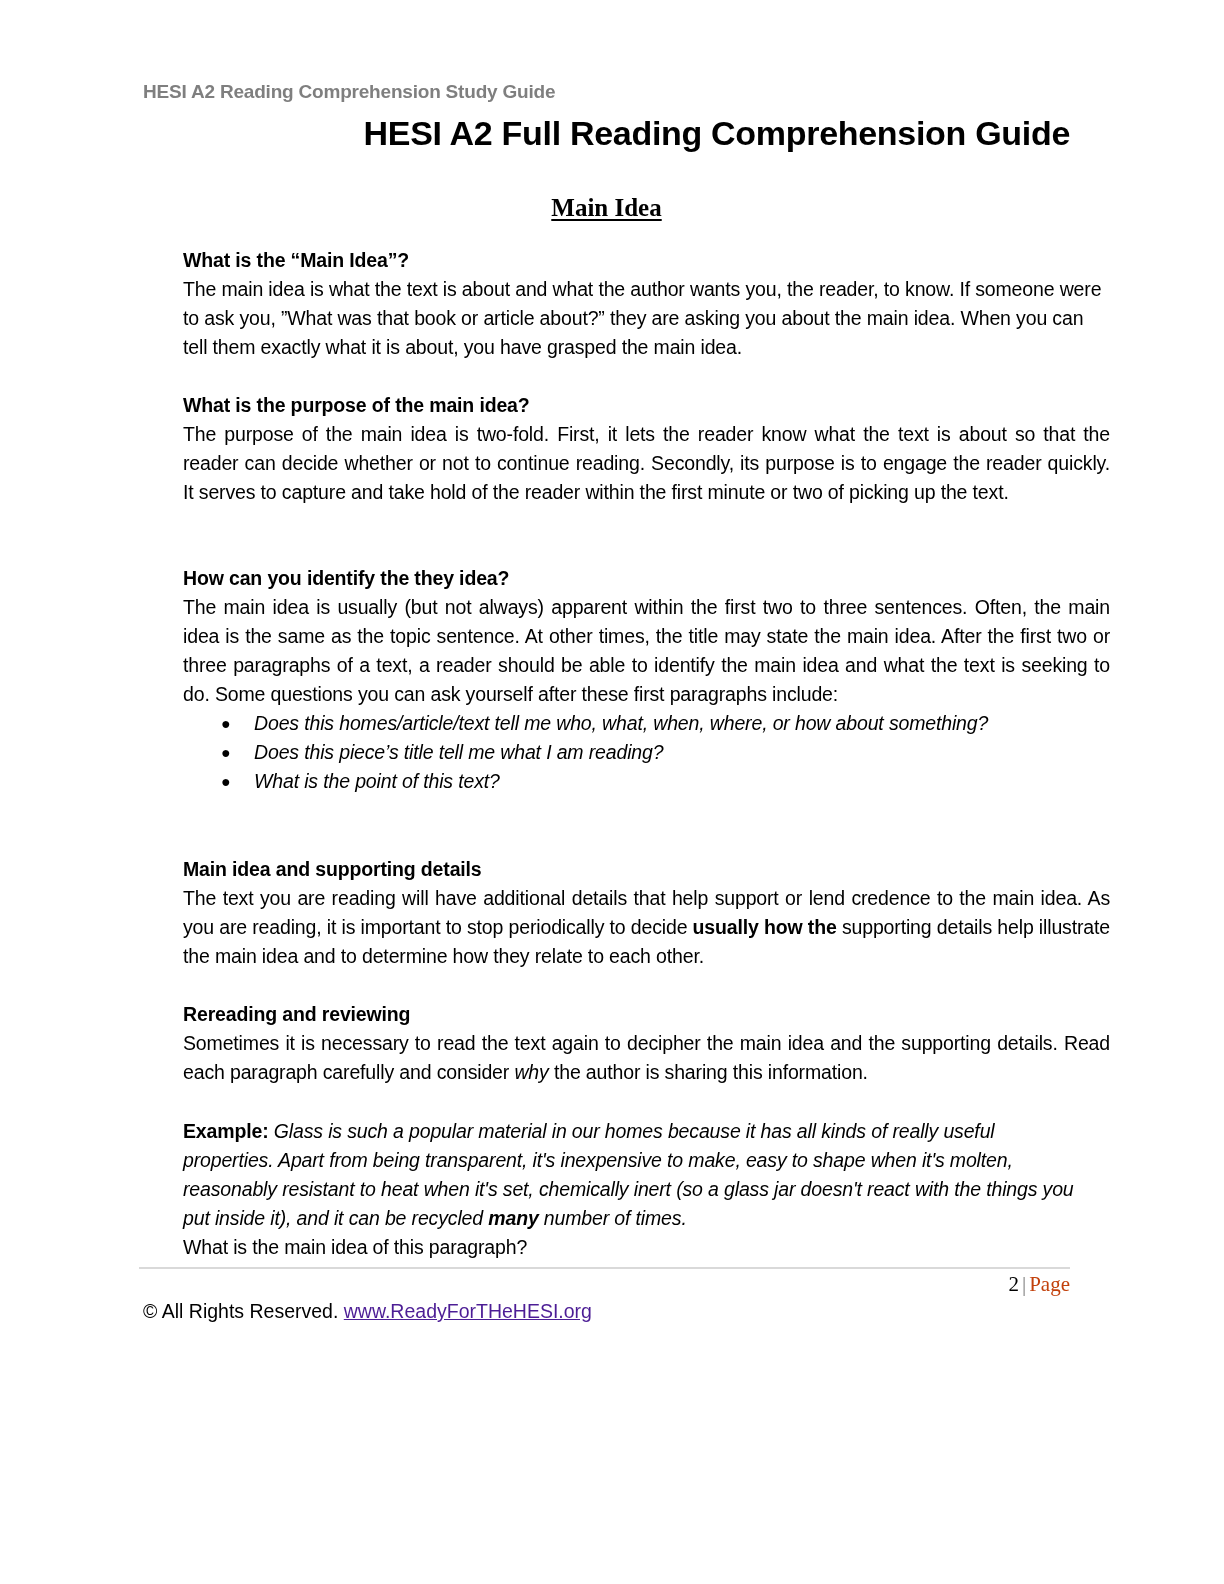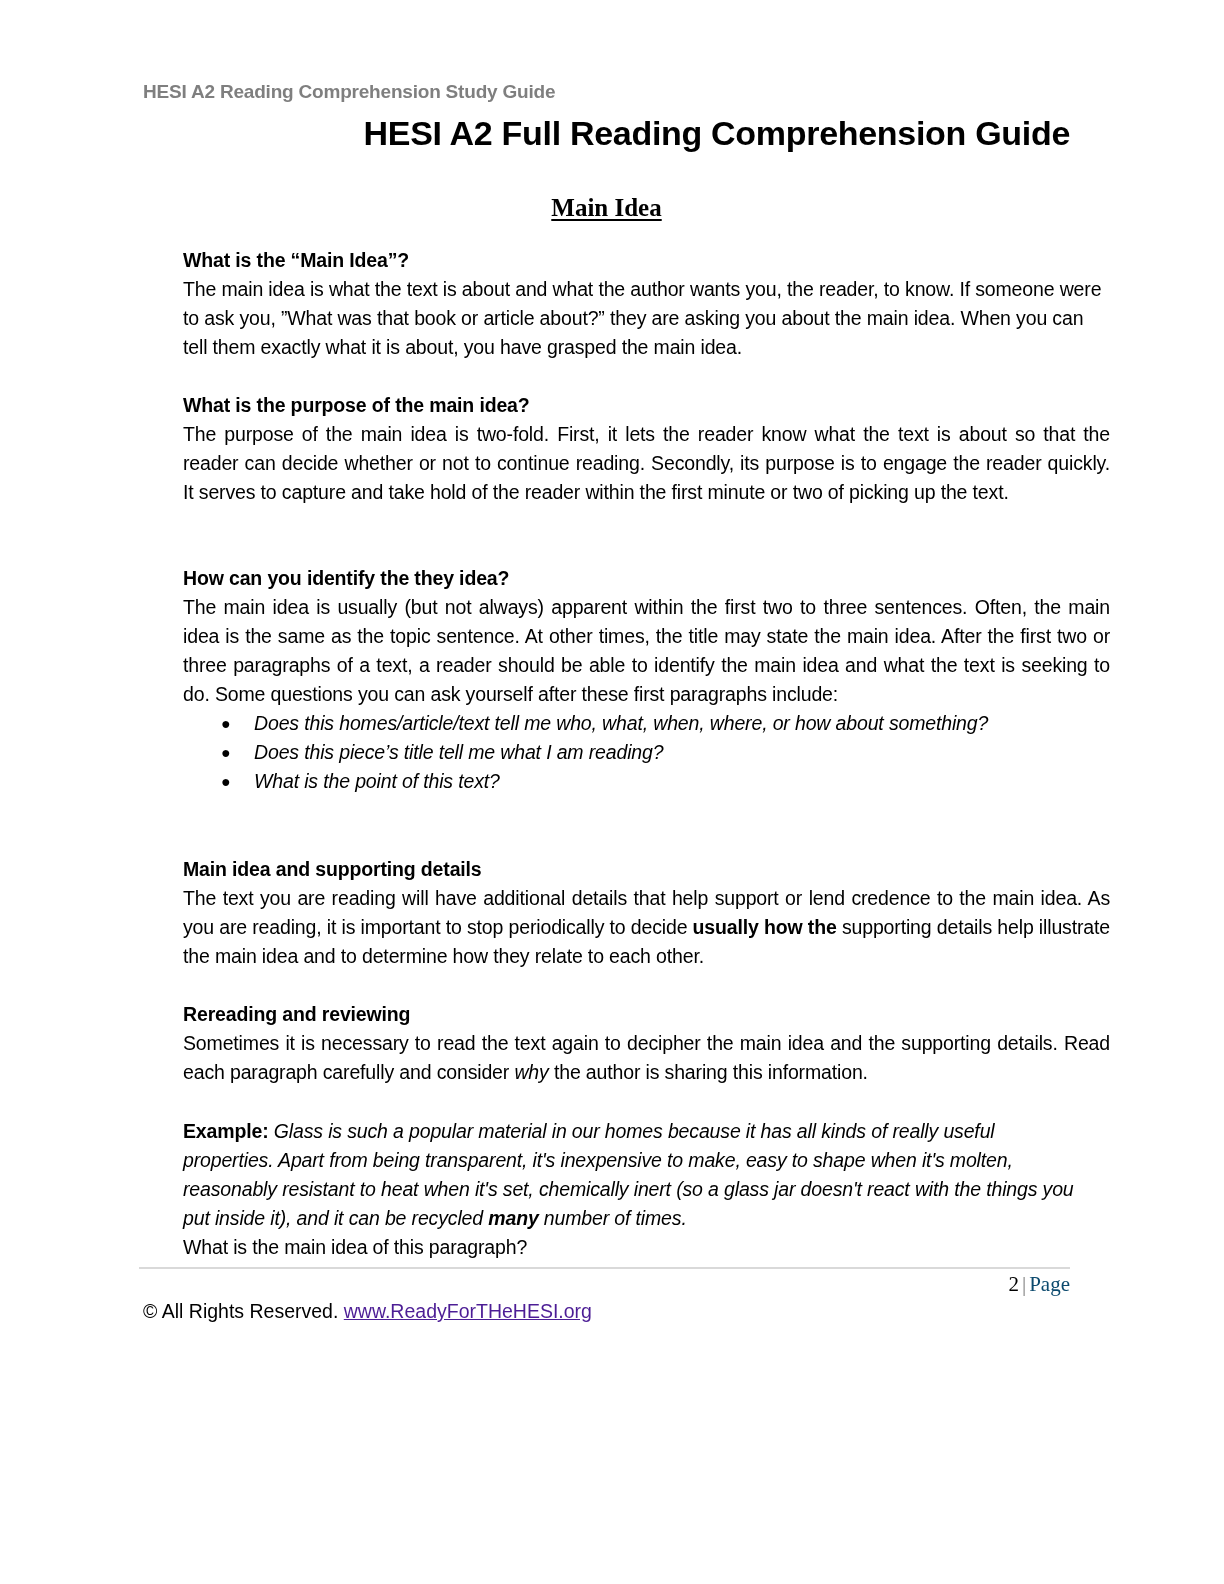--- a/index.html
+++ b/index.html
@@ -13,21 +13,21 @@
     .block { position: absolute; left: 0; width: 927px; font-size: 19.5px; line-height: 29px; letter-spacing: -0.15px; margin-left: 40px; }
     .block h3 { margin: 0; font-size: 19.5px; font-weight: bold; line-height: 29px; }
     .block p { margin: 0; }
     .justify { text-align: justify; }
     ul.bullets { margin: 0; padding: 0; list-style: none; }
     ul.bullets li { position: relative; padding-left: 71px; font-style: italic; line-height: 29px; }
     ul.bullets li .dot { position: absolute; left: 38px; top: 0; font-style: normal; font-size: 16px; }
     .footer-rule { position: absolute; top: 1267px; left: -4px; width: 931px; height: 2px; background: #d9d9d9; }
     .page-num { position: absolute; top: 1272px; right: 0; font-family: "Liberation Serif", serif; font-size: 21px; }
     .page-num .sep { color: #7f7f7f; margin: 0 3px; }
-    .page-num .pg { color: #0c4a6e; }
+    .page-num .pg { color: #c2410c; }
     .copyright { position: absolute; top: 1300px; left: 0; font-size: 19.5px; }
     .copyright a { color: #4c1d95; text-decoration: underline; }
   </style>
 </head>
 <body>
 
 <div class="page">
 
   <div class="running-header">HESI A2 Reading Comprehension Study Guide</div>
 

